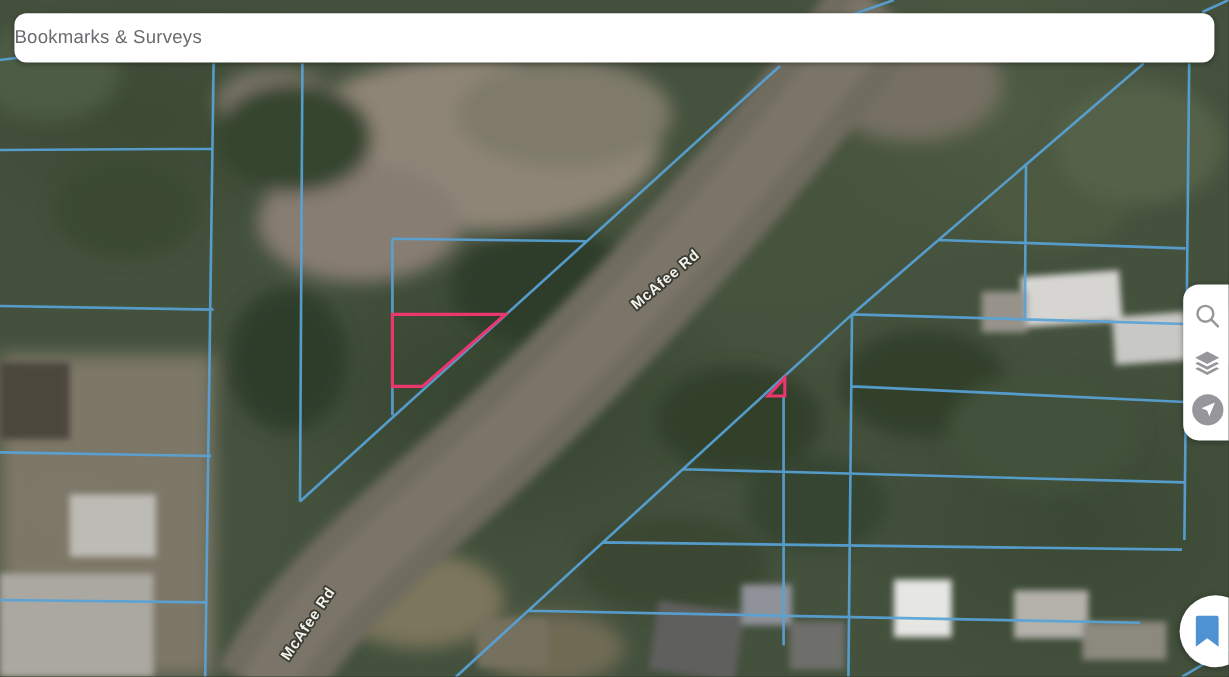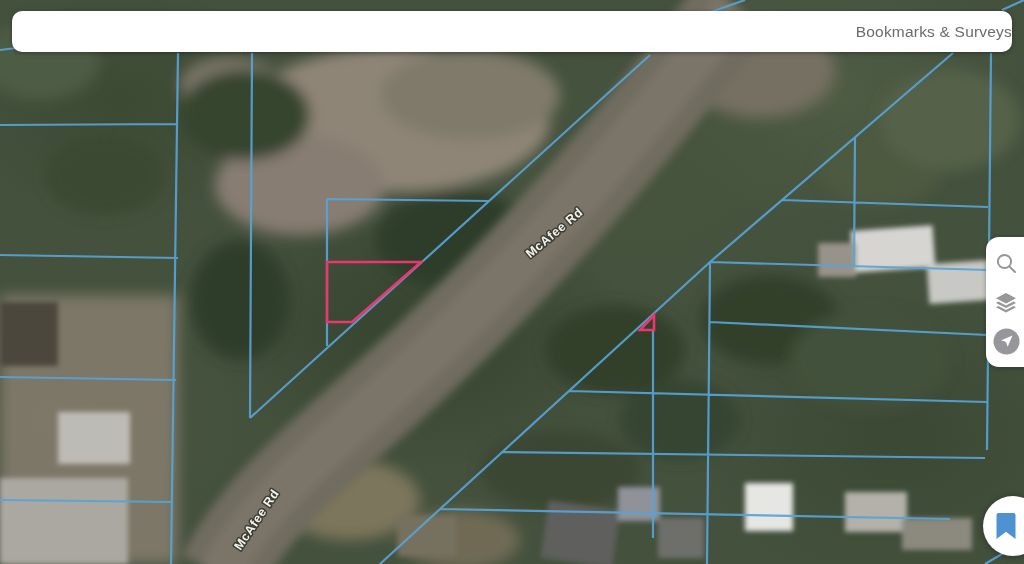--- a/index.html
+++ b/index.html
@@ -24,21 +24,21 @@
   .rline{fill:none;stroke:var(--c-highlight,#eb376e);stroke-width:2.6;stroke-linejoin:miter;}
   .road-label{
     font-family:"Liberation Sans",sans-serif;font-size:12.5px;letter-spacing:.6px;
     fill:#f3f3ee;stroke:#3c3c32;stroke-width:3px;paint-order:stroke;stroke-linejoin:round;
     text-anchor:middle;font-weight:bold;
   }
   .topbar{
     position:absolute;left:12px;top:11px;width:1000px;height:41px;
     background:#ffffff;border-radius:10px;
     box-shadow:0 1px 4px rgba(0,0,0,.35);
-    display:flex;align-items:center;justify-content:flex-end;
+    display:flex;align-items:center;justify-content:flex-start;
   }
   .topbar span{color:#696b6f;font-size:15.5px;letter-spacing:.2px;}
   .ctrl-panel{
     position:absolute;left:986px;top:237px;width:54px;height:130px;
     background:#ffffff;border-radius:13px;
     box-shadow:0 1px 5px rgba(0,0,0,.3);
     display:flex;flex-direction:column;align-items:flex-start;
     justify-content:space-between;padding:9px 0;box-sizing:border-box;
   }
   .ctrl-btn{

